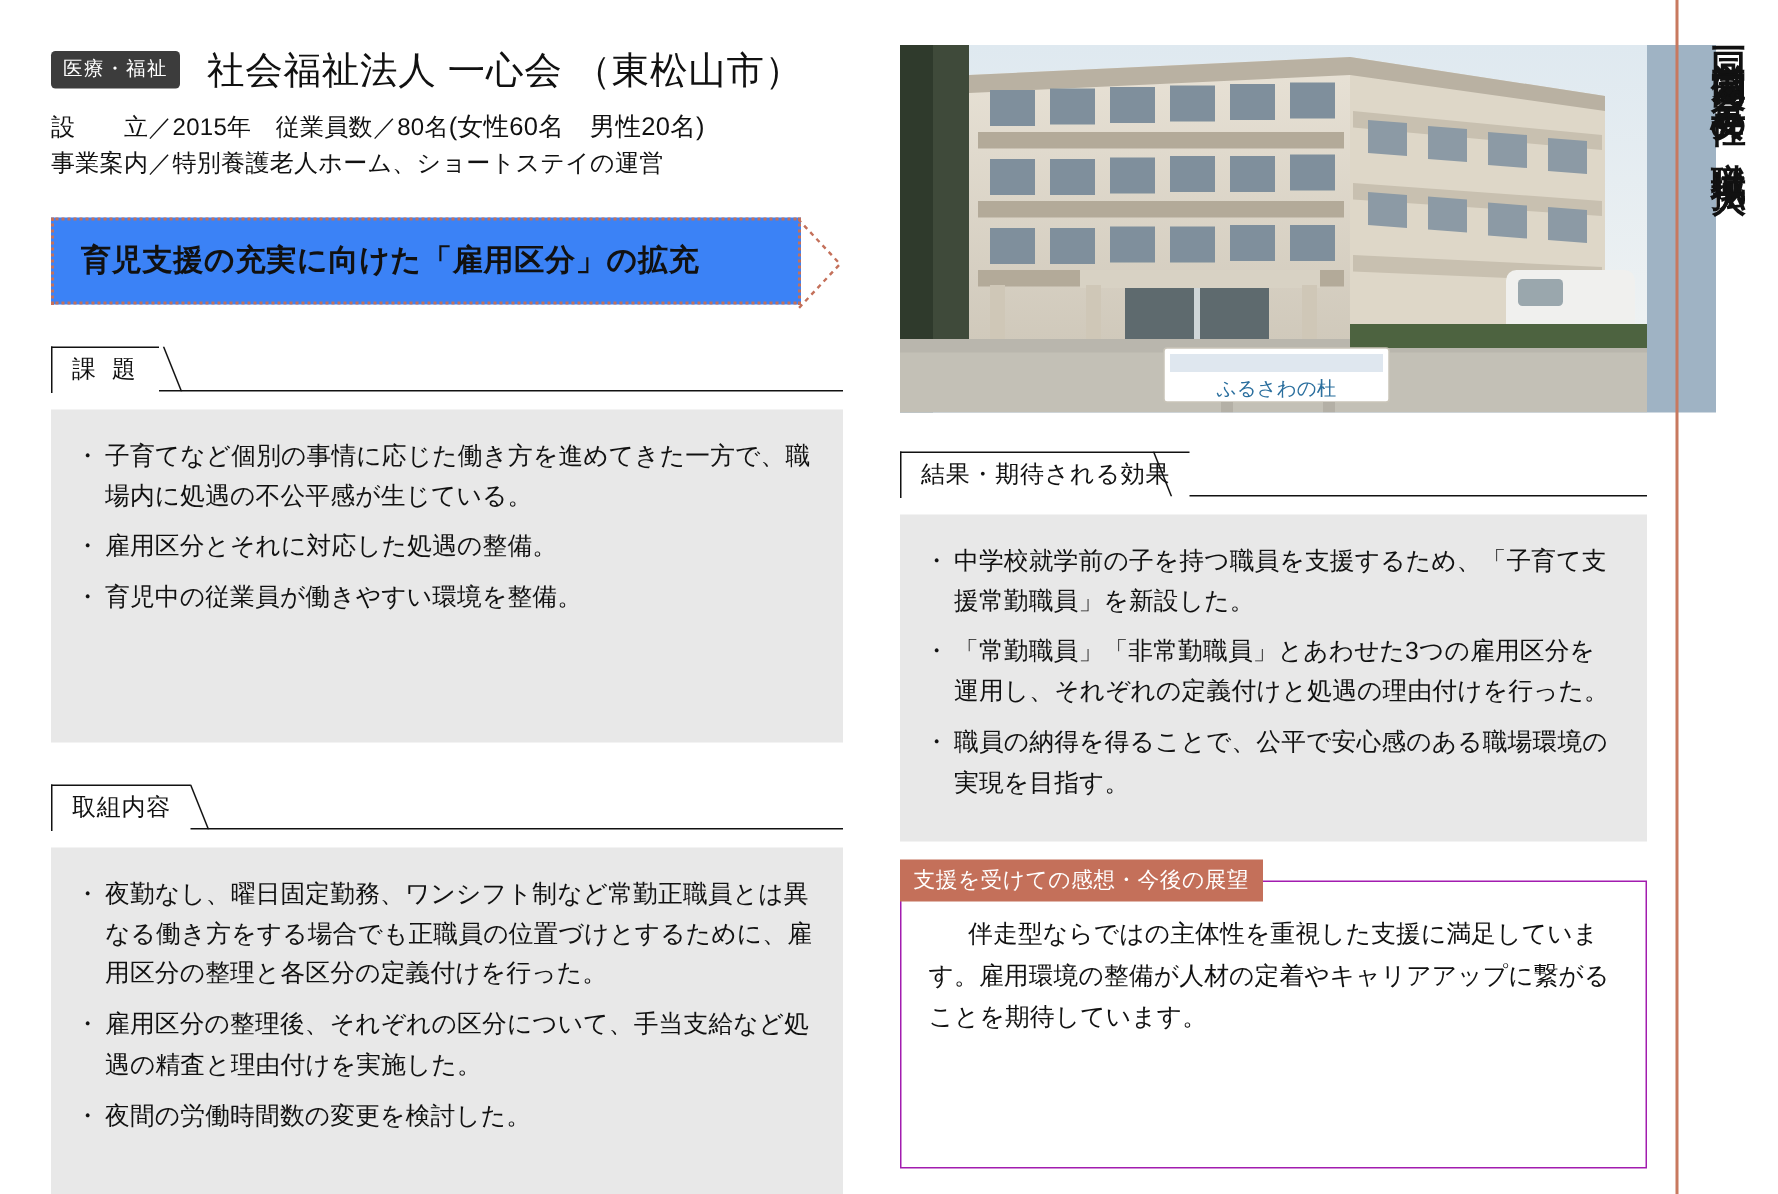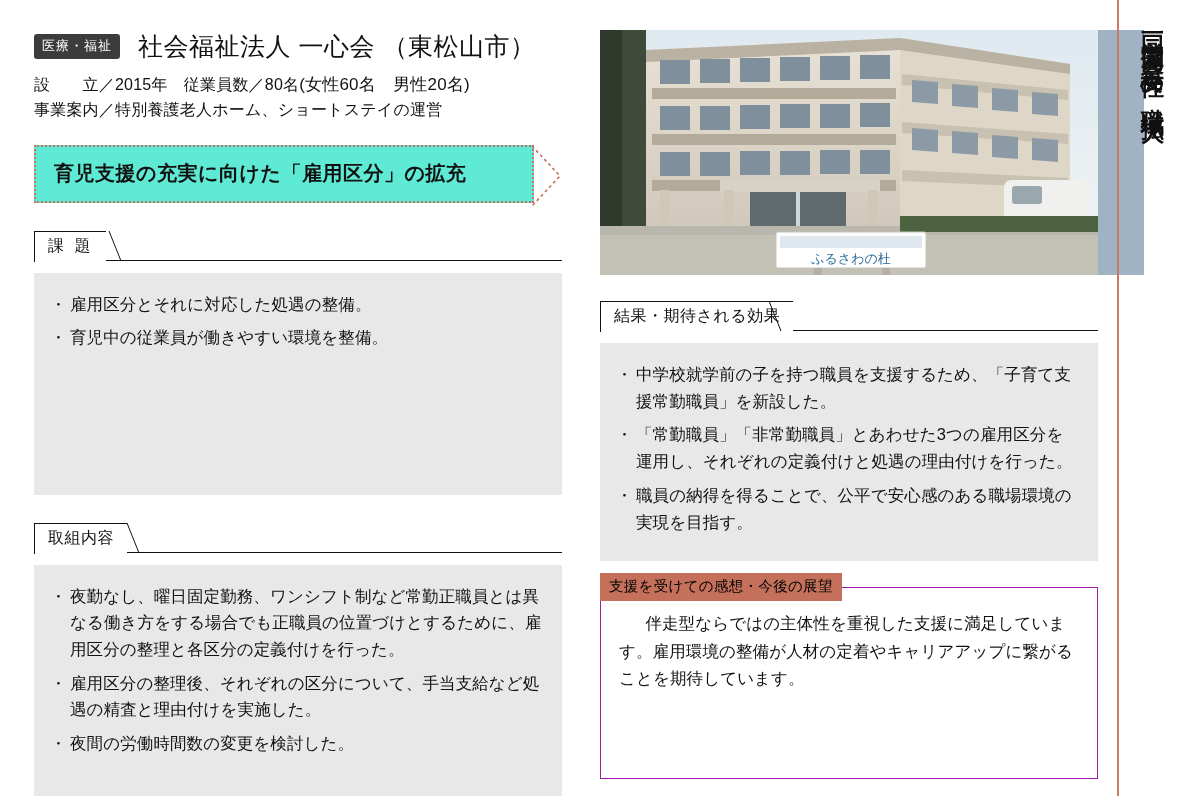--- a/index.html
+++ b/index.html
@@ -83,21 +83,21 @@
   }
 
   
   .headline-wrap {
     position: relative;
     margin-top: 23px;
     width: 500px;
   }
   .headline {
     border: 2px dotted #c4705a;
-    background: #5eead4;
+    background: #3b82f6;
     padding: 13px 18px 14px 18px;
     font-size: 20px;
     font-weight: bold;
     letter-spacing: 0.5px;
     box-sizing: border-box;
   }
   .headline-arrow {
     position: absolute;
     right: -28px;
     top: 0;
@@ -196,21 +196,21 @@
     border: 1px solid #a21caf;
     padding: 22px 20px 18px 18px;
     box-sizing: border-box;
     height: 192px;
   }
   .comment-label {
     position: absolute;
     left: 0;
     top: -14px;
     background: #c4705a;
-    color: #000000;
+    color: #ffffff;
     font-size: 14.5px;
     padding: 4px 9px 5px 9px;
     letter-spacing: 0.3px;
     white-space: nowrap;
   }
   .comment-text {
     font-size: 16.5px;
     line-height: 1.68;
     text-indent: 1.6em;
     letter-spacing: 0.1px;
@@ -248,20 +248,21 @@
       <div class="rule"></div>
       <div class="label">課 題</div>
       <div class="slash" style="left:74px;">
         <svg width="14" height="30" viewBox="0 0 14 30">
             <path d="M1 0 L13 30" stroke="#111" stroke-width="1" fill="none"></path>
           </svg>
       </div>
     </div>
     <div class="gray-box" id="kadai-box">
       <ul class="bullets">
+        <li>子育てなど個別の事情に応じた働き方を進めてきた一方で、職場内に処遇の不公平感が生じている。</li>
         <li>雇用区分とそれに対応した処遇の整備。</li>
         <li>育児中の従業員が働きやすい環境を整備。</li>
       </ul>
     </div>
 
     <div class="sec-head">
       <div class="rule"></div>
       <div class="label tight">取組内容</div>
       <div class="slash" style="left:92px;">
         <svg width="14" height="30" viewBox="0 0 14 30">

